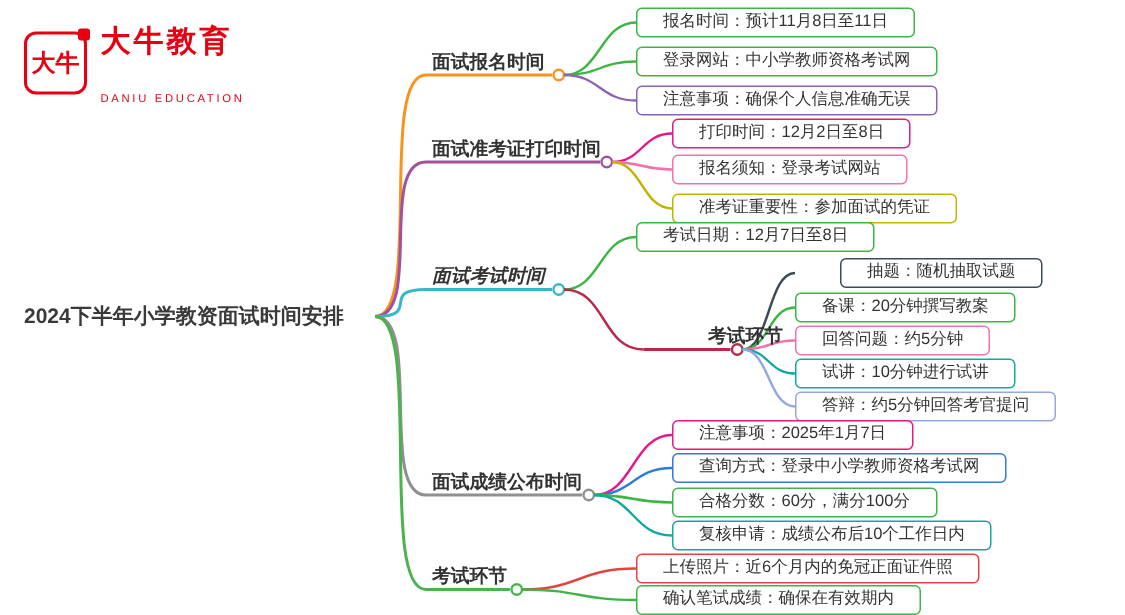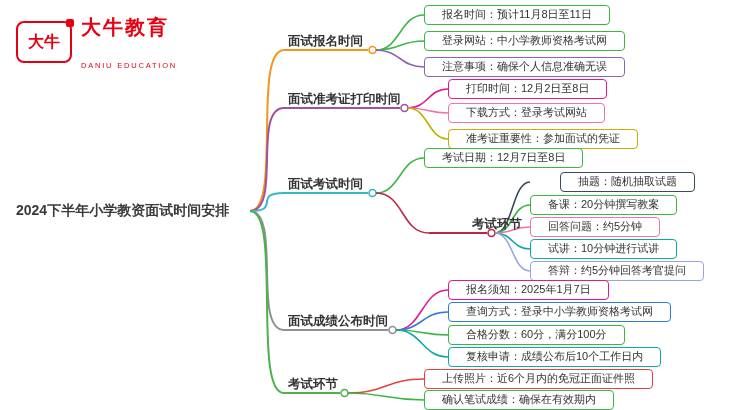--- a/index.html
+++ b/index.html
@@ -4,21 +4,21 @@
 <style>
   html,body{margin:0;padding:0;}
   body{font-family:"Liberation Sans", sans-serif;}
   .stage{position:relative;width:750px;height:410px;background:#ffffff;overflow:hidden;}
   .stage svg{position:absolute;left:0;top:0;}
   .central{position:absolute;left:16px;top:202px;font-size:14px;font-weight:600;color:#3a3a3a;white-space:nowrap;}
   .blabel{position:absolute;height:16px;line-height:16px;font-size:12.5px;font-weight:600;color:#333;white-space:nowrap;}
   .leaf{position:absolute;height:20px;line-height:17px;padding:0 17px;border:1.5px solid #999;border-radius:4px;
         background:#fff;font-size:11px;color:#333;white-space:nowrap;box-sizing:border-box;}
   .logo{position:absolute;left:16px;top:14px;display:flex;align-items:center;gap:9px;}
-  .seal{position:relative;width:56px;height:42px;border:2.5px solid #e60012;border-radius:8px;box-sizing:border-box;
+  .seal{position:relative;width:42px;height:42px;border:2.5px solid #e60012;border-radius:8px;box-sizing:border-box;
         display:flex;align-items:center;justify-content:center;font-family:Liberation Sans, sans-serif;
         font-size:16px;font-weight:bold;color:#e60012;}
   .seal-dot{position:absolute;top:-4px;right:-4px;width:8px;height:8px;background:#e60012;border-radius:2px;}
   .brand-cn{font-size:20px;font-weight:bold;color:#e60012;letter-spacing:2px;}
   .brand-en{font-size:7.5px;color:#e60012;letter-spacing:1.8px;margin-top:20px;}
 </style>
 </head>
 <body>
 
 <div class="stage">
@@ -87,41 +87,41 @@
     <div>
       <div class="brand-cn">大牛教育</div>
       <div class="brand-en">DANIU EDUCATION</div>
     </div>
   </div>
 
   <div class="central">2024下半年小学教资面试时间安排</div>
 
   <div class="blabel" style="left:288px;top:33px;">面试报名时间</div>
   <div class="blabel" style="left:288px;top:91px;">面试准考证打印时间</div>
-  <div class="blabel" style="left:288px;top:176px;">面试考试时间</div>
+  <div class="blabel" style="left:288px;top:176px;font-style:italic;">面试考试时间</div>
   <div class="blabel" style="left:432px;top:216px;margin-left:40px;">考试环节</div>
   <div class="blabel" style="left:288px;top:313px;">面试成绩公布时间</div>
   <div class="blabel" style="left:288px;top:376px;">考试环节</div>
 
   <div class="leaf" style="left: 424px; top: 5px; border-color: rgb(60, 181, 68);">报名时间：预计11月8日至11日</div>
   <div class="leaf" style="left: 424px; top: 57px; border-color: rgb(138, 99, 179);">注意事项：确保个人信息准确无误</div>
   <div class="leaf" style="left: 424px; top: 31px; border-color: rgb(60, 181, 68);">登录网站：中小学教师资格考试网</div>
 
   <div class="leaf" style="left: 448px; top: 79px; border-color: rgb(232, 22, 139);">打印时间：12月2日至8日</div>
-  <div class="leaf" style="left: 448px; top: 103px; border-color: rgb(241, 115, 172);">下载方式：登录考试网站</div>
+  <div class="leaf" style="left: 448px; top: 103px; border-color: rgb(241, 115, 172);">报名须知：登录考试网站</div>
   <div class="leaf" style="left: 448px; top: 129px; border-color: rgb(195, 178, 0);">准考证重要性：参加面试的凭证</div>
 
   <div class="leaf" style="left: 424px; top: 148px; border-color: rgb(60, 181, 68);">考试日期：12月7日至8日</div>
   <div class="leaf" style="left: 560px; top: 172px; border-color: rgb(59, 74, 90);">抽题：随机抽取试题</div>
   <div class="leaf" style="left: 530px; top: 195px; border-color: rgb(60, 181, 68);">备课：20分钟撰写教案</div>
   <div class="leaf" style="left: 530px; top: 217px; border-color: rgb(241, 115, 172);">回答问题：约5分钟</div>
   <div class="leaf" style="left: 530px; top: 239px; border-color: rgb(17, 168, 162);">试讲：10分钟进行试讲</div>
   <div class="leaf" style="left: 530px; top: 261px; border-color: rgb(149, 167, 227);">答辩：约5分钟回答考官提问</div>
 
-  <div class="leaf" style="left: 448px; top: 280px; border-color: rgb(232, 22, 139);">报名须知：2025年1月7日</div>
+  <div class="leaf" style="left: 448px; top: 280px; border-color: rgb(232, 22, 139);">注意事项：2025年1月7日</div>
   <div class="leaf" style="left: 448px; top: 302px; border-color: rgb(47, 123, 217);">查询方式：登录中小学教师资格考试网</div>
   <div class="leaf" style="left: 448px; top: 325px; border-color: rgb(60, 181, 68);">合格分数：60分，满分100分</div>
   <div class="leaf" style="left: 448px; top: 347px; border-color: rgb(17, 168, 162);">复核申请：成绩公布后10个工作日内</div>
 
   <div class="leaf" style="left: 424px; top: 369px; border-color: rgb(226, 69, 63);">上传照片：近6个月内的免冠正面证件照</div>
   <div class="leaf" style="left: 424px; top: 390px; border-color: rgb(60, 181, 68);">确认笔试成绩：确保在有效期内</div>
 
 </div>
 
 </body></html>

